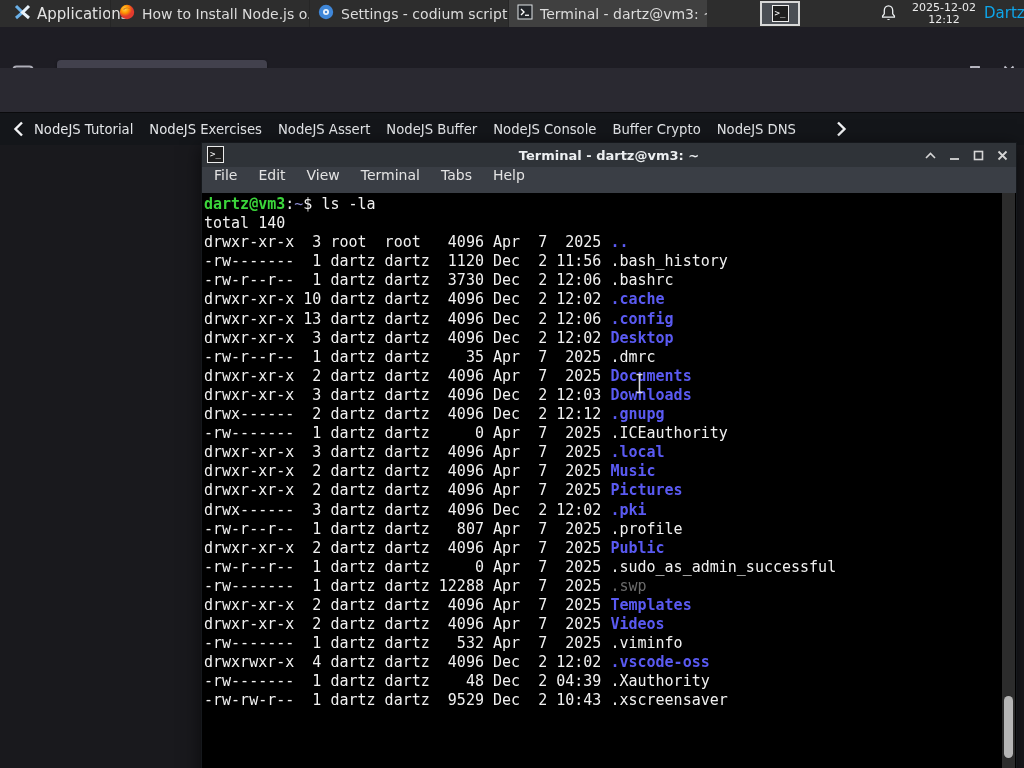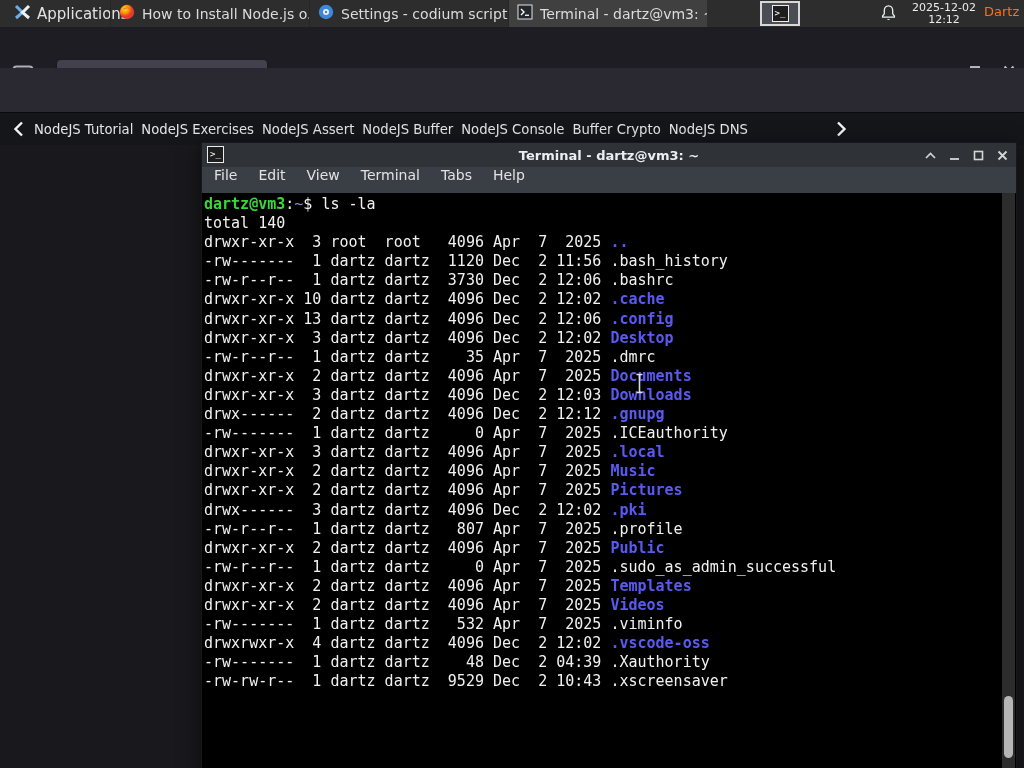--- a/index.html
+++ b/index.html
@@ -18,21 +18,21 @@
   .winbtn.active { background:#404040; }
   .tray-box { position:absolute; left:760px; top:1px; width:40px; height:25px;
               border:2px solid #d8d8d8; background:#4a4e54; display:flex;
               align-items:center; justify-content:center; }
   .tray-term { width:17px; height:17px; background:#1e1e1e; border:1px solid #ececec;
                color:#fff; font-family:"DejaVu Sans Mono",monospace; font-size:9px;
                line-height:15px; text-align:center; }
   #bell { position:absolute; left:880px; top:4px; }
   #clock { position:absolute; left:906px; top:2px; width:76px; text-align:center;
            font-size:11px; line-height:12px; color:#ececec; }
-  #panel-user { position:absolute; left:984px; top:4px; font-size:13px; color:#f97316; }
+  #panel-user { position:absolute; left:984px; top:4px; font-size:15px; color:#0ea5e9; }
 
   
   #tabbar { position:absolute; left:0; top:27px; width:1024px; height:41px; background:#1e1d24; }
   .fxview { position:absolute; left:12px; top:38px; }
   .tab { position:absolute; left:57px; top:33px; width:210px; height:31px; background:#42414d;
          border-radius:4px; display:flex; align-items:center; padding:0 8px; gap:7px;
          box-shadow:0 1px 3px rgba(0,0,0,.4); }
   .tab-fav { width:16px; height:16px; border-radius:3px; background:#699d6f; color:#15331a;
              font-size:13px; line-height:15px; text-align:center; font-weight:bold; flex:0 0 16px; }
   .tab-title { position:relative; font-size:13px; color:#fbfbfe; white-space:nowrap;
@@ -48,21 +48,21 @@
             border-bottom:1px solid #0a0a0c; }
   .navicon { position:absolute; top:80px; }
   #urlbar { position:absolute; left:173px; top:74px; width:649px; height:32px; background:#42414d;
             border-radius:5px; display:flex; align-items:center; padding:0 10px; gap:8px; }
   .url-text { font-size:13.5px; white-space:nowrap; overflow:hidden; flex:1; }
   .url-dim { color:#9e9ea9; } .url-dom { color:#fbfbfe; }
   .urlbar-icon { flex:0 0 auto; display:flex; }
 
   #sitenav { position:absolute; left:0; top:113px; width:1024px; height:32px; background:#14161a; }
   #sitenav-items { position:absolute; left:34px; top:0; height:32px; width:790px; display:flex;
-                   gap:8px; align-items:center; overflow:hidden; }
+                   gap:16px; align-items:center; overflow:hidden; }
   .sn-item { font-size:13.2px; color:#e3e5e8; white-space:nowrap; }
   .sn-chev-left { position:absolute; left:13px; top:8px; }
   .sn-chev-right { position:absolute; left:836px; top:8px; }
   #sitenav-search { position:absolute; left:880px; top:121px; }
   #signin { position:absolute; left:922px; top:117px; width:86px; height:26px; background:#363b43;
             border-radius:13px; color:#eef0f2; font-size:13.5px; display:flex;
             align-items:center; justify-content:center; }
 
   #page-bg { position:absolute; left:0; top:145px; width:1024px; height:623px; background:#19191d; }
 
@@ -357,20 +357,21 @@
       <div class="tline"><span class="tw">drwxr-xr-x  3 dartz dartz  4096 Dec  2 12:03 </span><span class="td">Downloads</span></div>
       <div class="tline"><span class="tw">drwx------  2 dartz dartz  4096 Dec  2 12:12 </span><span class="td">.gnupg</span></div>
       <div class="tline"><span class="tw">-rw-------  1 dartz dartz     0 Apr  7  2025 </span><span class="tw">.ICEauthority</span></div>
       <div class="tline"><span class="tw">drwxr-xr-x  3 dartz dartz  4096 Apr  7  2025 </span><span class="td">.local</span></div>
       <div class="tline"><span class="tw">drwxr-xr-x  2 dartz dartz  4096 Apr  7  2025 </span><span class="td">Music</span></div>
       <div class="tline"><span class="tw">drwxr-xr-x  2 dartz dartz  4096 Apr  7  2025 </span><span class="td">Pictures</span></div>
       <div class="tline"><span class="tw">drwx------  3 dartz dartz  4096 Dec  2 12:02 </span><span class="td">.pki</span></div>
       <div class="tline"><span class="tw">-rw-r--r--  1 dartz dartz   807 Apr  7  2025 </span><span class="tw">.profile</span></div>
       <div class="tline"><span class="tw">drwxr-xr-x  2 dartz dartz  4096 Apr  7  2025 </span><span class="td">Public</span></div>
       <div class="tline"><span class="tw">-rw-r--r--  1 dartz dartz     0 Apr  7  2025 </span><span class="tw">.sudo_as_admin_successful</span></div>
+      <div class="tline"><span class="tw">-rw-------  1 dartz dartz 12288 Apr  7  2025 </span><span class="tm">.swp</span></div>
       <div class="tline"><span class="tw">drwxr-xr-x  2 dartz dartz  4096 Apr  7  2025 </span><span class="td">Templates</span></div>
       <div class="tline"><span class="tw">drwxr-xr-x  2 dartz dartz  4096 Apr  7  2025 </span><span class="td">Videos</span></div>
       <div class="tline"><span class="tw">-rw-------  1 dartz dartz   532 Apr  7  2025 </span><span class="tw">.viminfo</span></div>
       <div class="tline"><span class="tw">drwxrwxr-x  4 dartz dartz  4096 Dec  2 12:02 </span><span class="td">.vscode-oss</span></div>
       <div class="tline"><span class="tw">-rw-------  1 dartz dartz    48 Dec  2 04:39 </span><span class="tw">.Xauthority</span></div>
       <div class="tline"><span class="tw">-rw-rw-r--  1 dartz dartz  9529 Dec  2 10:43 </span><span class="tw">.xscreensaver</span></div>
     </div>
   <svg id="ibeam" width="11" height="21" viewBox="0 0 11 21">
       <path d="M2.5 1.5 H8.5 M5.5 1.5 V19.5 M2.5 19.5 H8.5" stroke="#e8e8e8" stroke-width="1.6" fill="none"></path>
     </svg>

